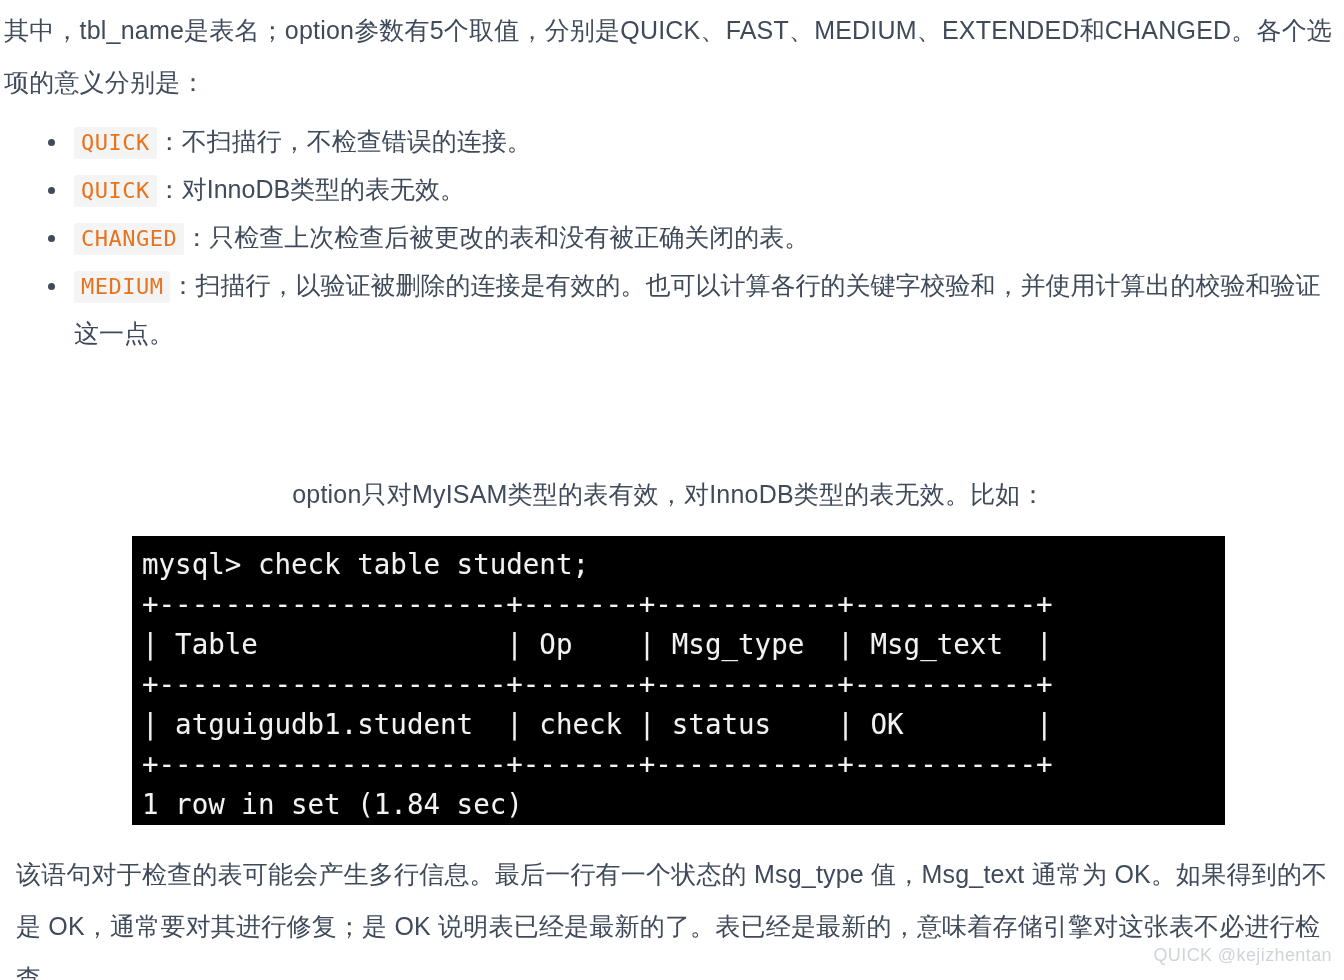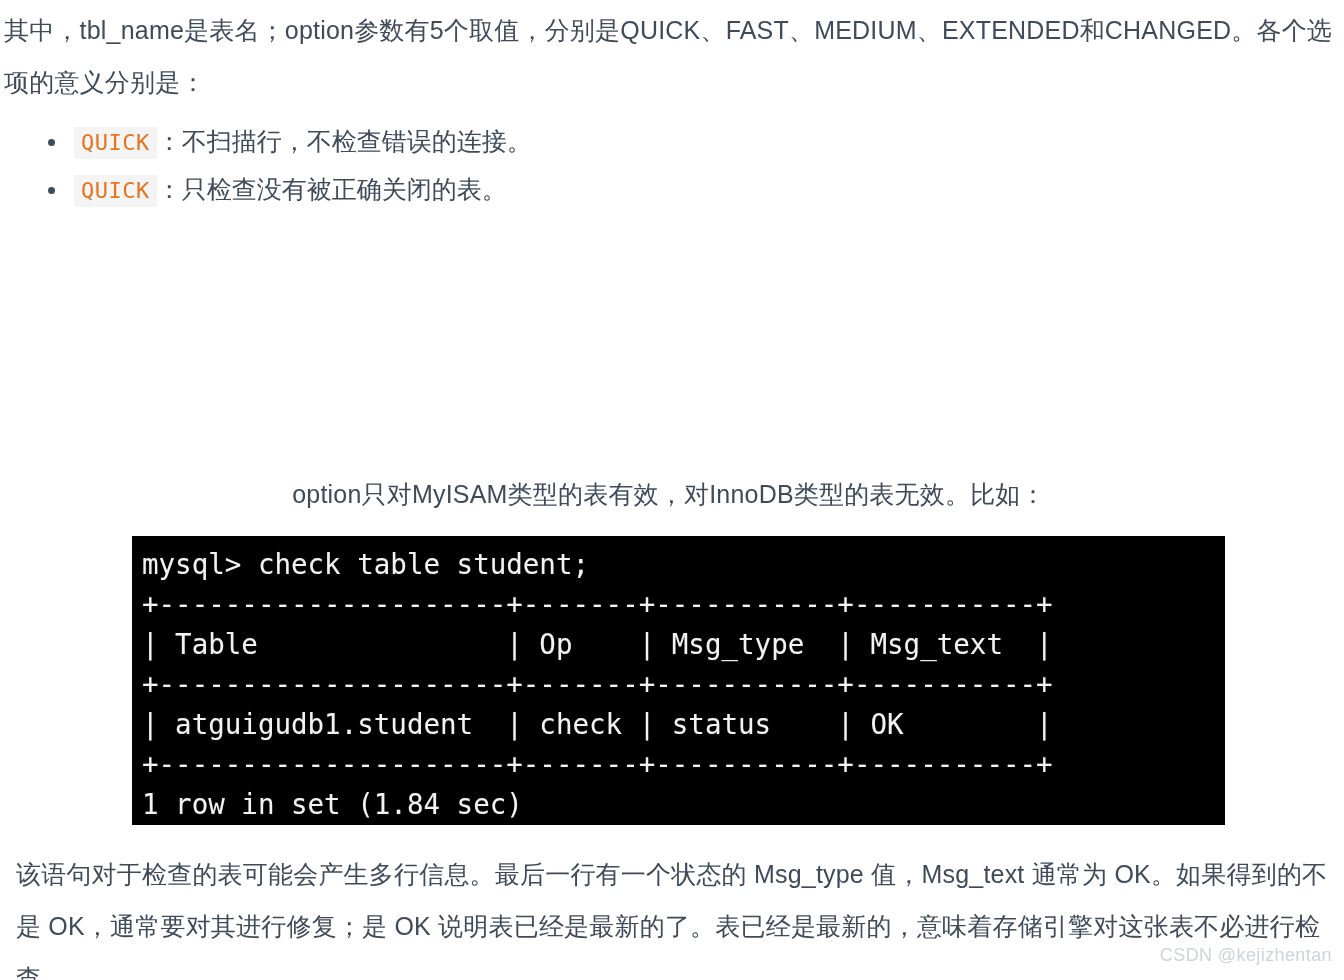--- a/index.html
+++ b/index.html
@@ -141,33 +141,41 @@
 
   <p class="para para-intro">其中，tbl_name是表名；option参数有5个取值，分别是QUICK、FAST、MEDIUM、EXTENDED和CHANGED。各个选项的意义分别是：</p>
 
   <ul class="bullets">
     <li class="bullet">
       <span class="dot"></span>
       <code class="chip">QUICK</code><span class="bullet-text">：不扫描行，不检查错误的连接。</span>
     </li>
     <li class="bullet">
       <span class="dot"></span>
-      <code class="chip">QUICK</code><span class="bullet-text">：只检查没有被正确关闭的表。</span>
+      <code class="chip">QUICK</code><span class="bullet-text">：对InnoDB类型的表无效。</span>
+    </li>
+    <li class="bullet">
+      <span class="dot"></span>
+      <code class="chip">CHANGED</code><span class="bullet-text">：只检查上次检查后被更改的表和没有被正确关闭的表。</span>
+    </li>
+    <li class="bullet">
+      <span class="dot"></span>
+      <code class="chip">MEDIUM</code><span class="bullet-text">：扫描行，以验证被删除的连接是有效的。也可以计算各行的关键字校验和，并使用计算出的校验和验证这一点。</span>
     </li>
   </ul>
 
   <p class="para para-option">option只对MyISAM类型的表有效，对InnoDB类型的表无效。比如：</p>
 
   <div class="terminal">
     <pre>mysql&gt; check table student;
 +---------------------+-------+-----------+-----------+
 | Table               | Op    | Msg_type  | Msg_text  |
 +---------------------+-------+-----------+-----------+
 | atguigudb1.student  | check | status    | OK        |
 +---------------------+-------+-----------+-----------+
 1 row in set (1.84 sec)</pre>
   </div>
 
   <p class="para para-tail">该语句对于检查的表可能会产生多行信息。最后一行有一个状态的 Msg_type 值，Msg_text 通常为 OK。如果得到的不是 OK，通常要对其进行修复；是 OK 说明表已经是最新的了。表已经是最新的，意味着存储引擎对这张表不必进行检查。</p>
 
-  <div class="watermark">CSDN @kejizhentan</div>
+  <div class="watermark">QUICK @kejizhentan</div>
 
 </div>
 
 </body></html>

